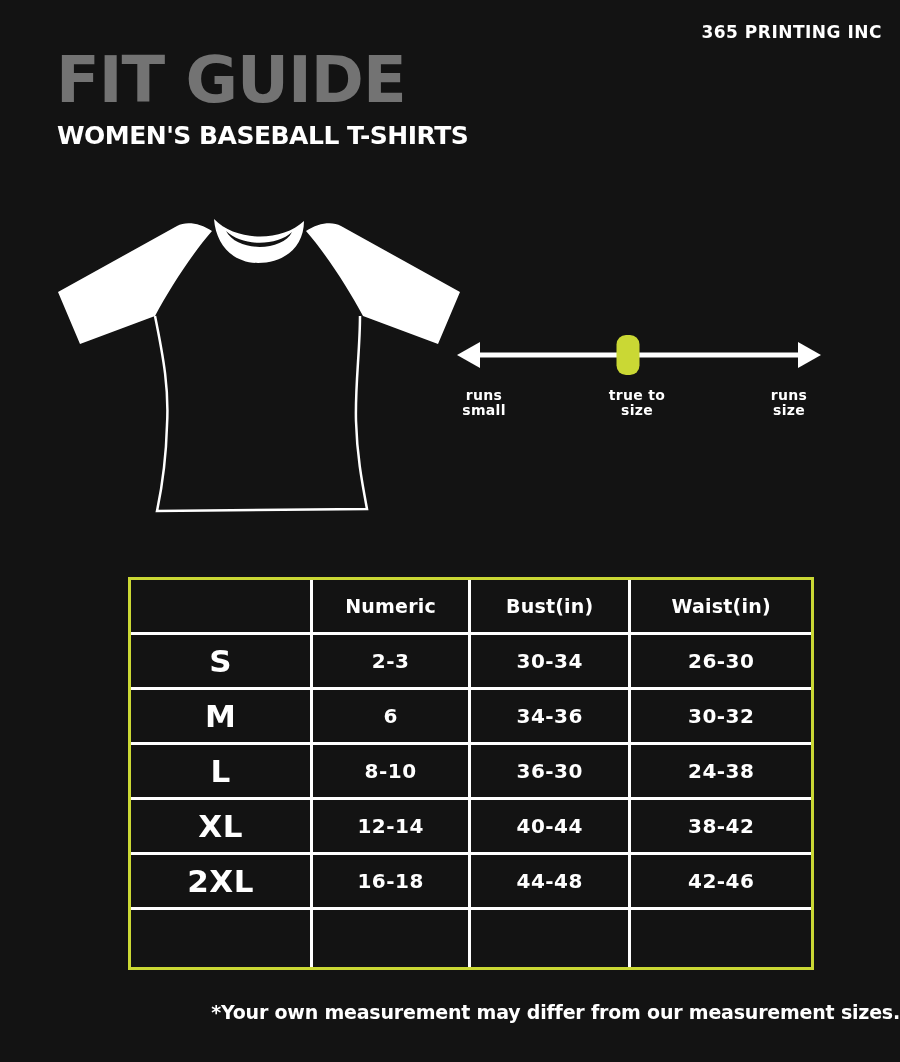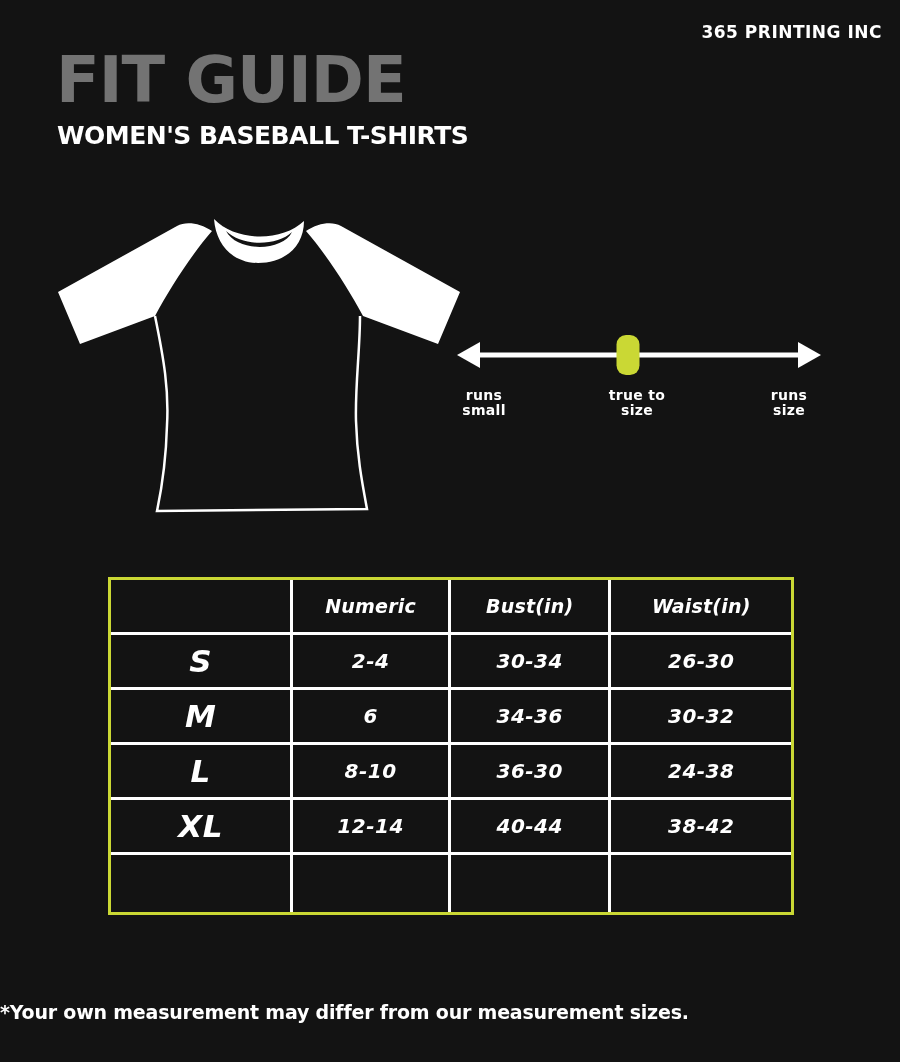--- a/index.html
+++ b/index.html
@@ -52,25 +52,24 @@
     font-size: 14px;
     font-weight: bold;
     line-height: 15px;
     letter-spacing: 0.3px;
   }
   .scale-label.left   { left: 434px; }
   .scale-label.center { left: 587px; }
   .scale-label.right  { left: 739px; }
   .table-wrap {
     position: absolute;
-    left: 108px;
+    left: 128px;
     top: 577px;
     width: 686px;
     border: 3px solid #cad834;
-    font-style: italic;
   }
   table.fit-table {
     width: 100%;
     border-collapse: separate;
     border-spacing: 0;
     table-layout: fixed;
   }
   .fit-table th, .fit-table td {
     border-right: 3px solid #ffffff;
     border-bottom: 3px solid #ffffff;
@@ -88,21 +87,21 @@
   .fit-table tr.empty-row td { height: 57px; }
   .col-size    { width: 26.8%; }
   .col-numeric { width: 23.2%; }
   .col-bust    { width: 23.6%; }
   .col-waist   { width: 26.4%; }
   .footnote {
     position: absolute;
     top: 1001px;
     left: 0;
     width: 900px;
-    text-align: left;
+    text-align: right;
     font-size: 19px;
     font-weight: bold;
     letter-spacing: -0.2px;
   }
 </style>
 </head>
 <body>
 
 <div class="canvas">
 
@@ -154,21 +153,21 @@
       </colgroup>
       <tbody>
         <tr>
           <th></th>
           <th>Numeric</th>
           <th>Bust(in)</th>
           <th>Waist(in)</th>
         </tr>
         <tr>
           <td class="size-cell">S</td>
-          <td>2-4</td>
+          <td>2-3</td>
           <td>30-34</td>
           <td>26-30</td>
         </tr>
         <tr>
           <td class="size-cell">M</td>
           <td>6</td>
           <td>34-36</td>
           <td>30-32</td>
         </tr>
         <tr>
@@ -176,20 +175,26 @@
           <td>8-10</td>
           <td>36-30</td>
           <td>24-38</td>
         </tr>
         <tr>
           <td class="size-cell">XL</td>
           <td>12-14</td>
           <td>40-44</td>
           <td>38-42</td>
         </tr>
+        <tr>
+          <td class="size-cell">2XL</td>
+          <td>16-18</td>
+          <td>44-48</td>
+          <td>42-46</td>
+        </tr>
         <tr class="empty-row">
           <td></td>
           <td></td>
           <td></td>
           <td></td>
         </tr>
       </tbody>
     </table>
   </div>
 

